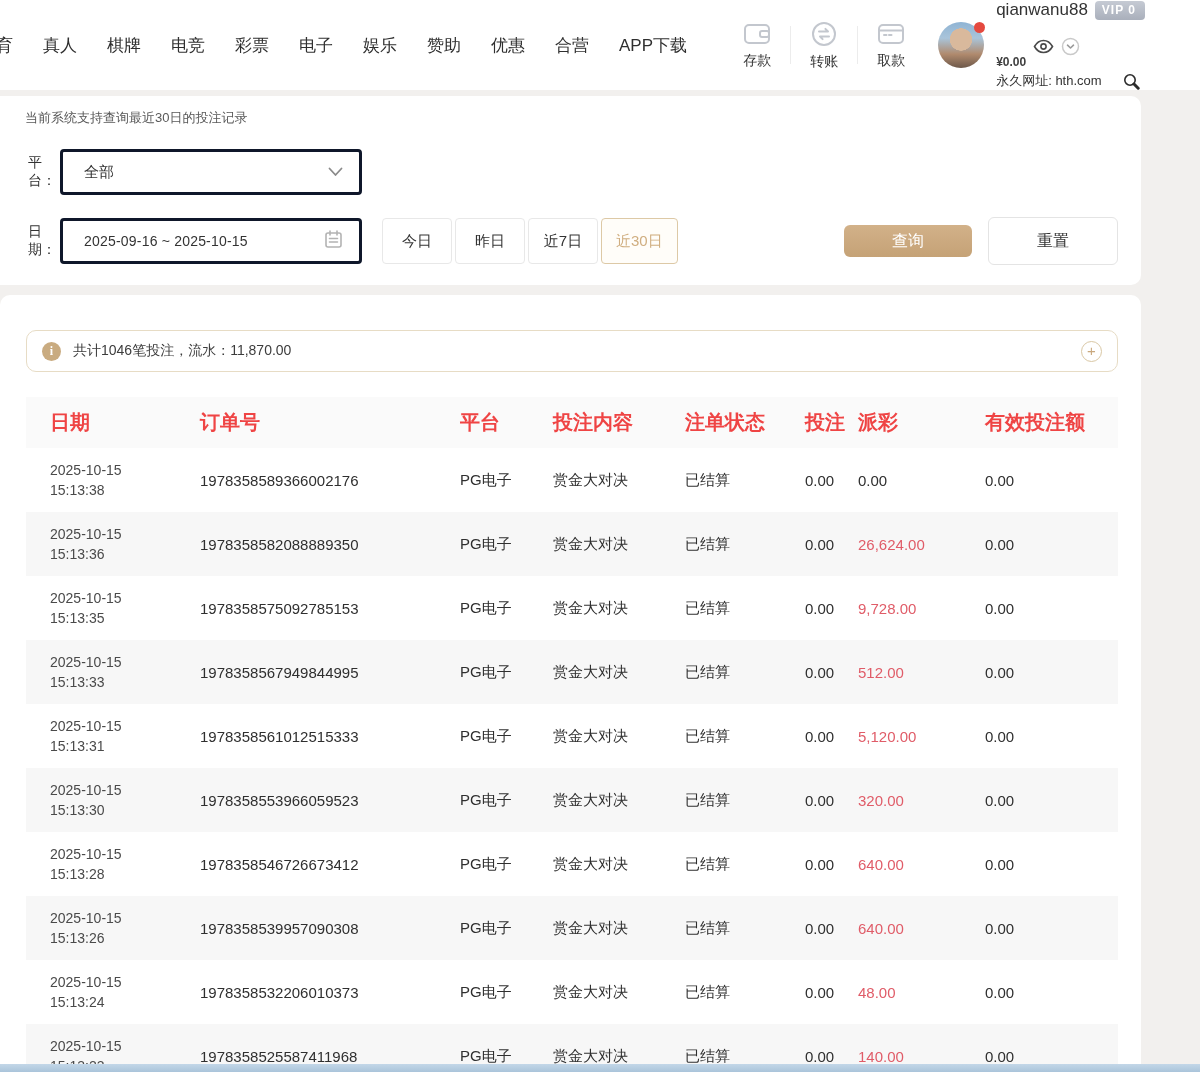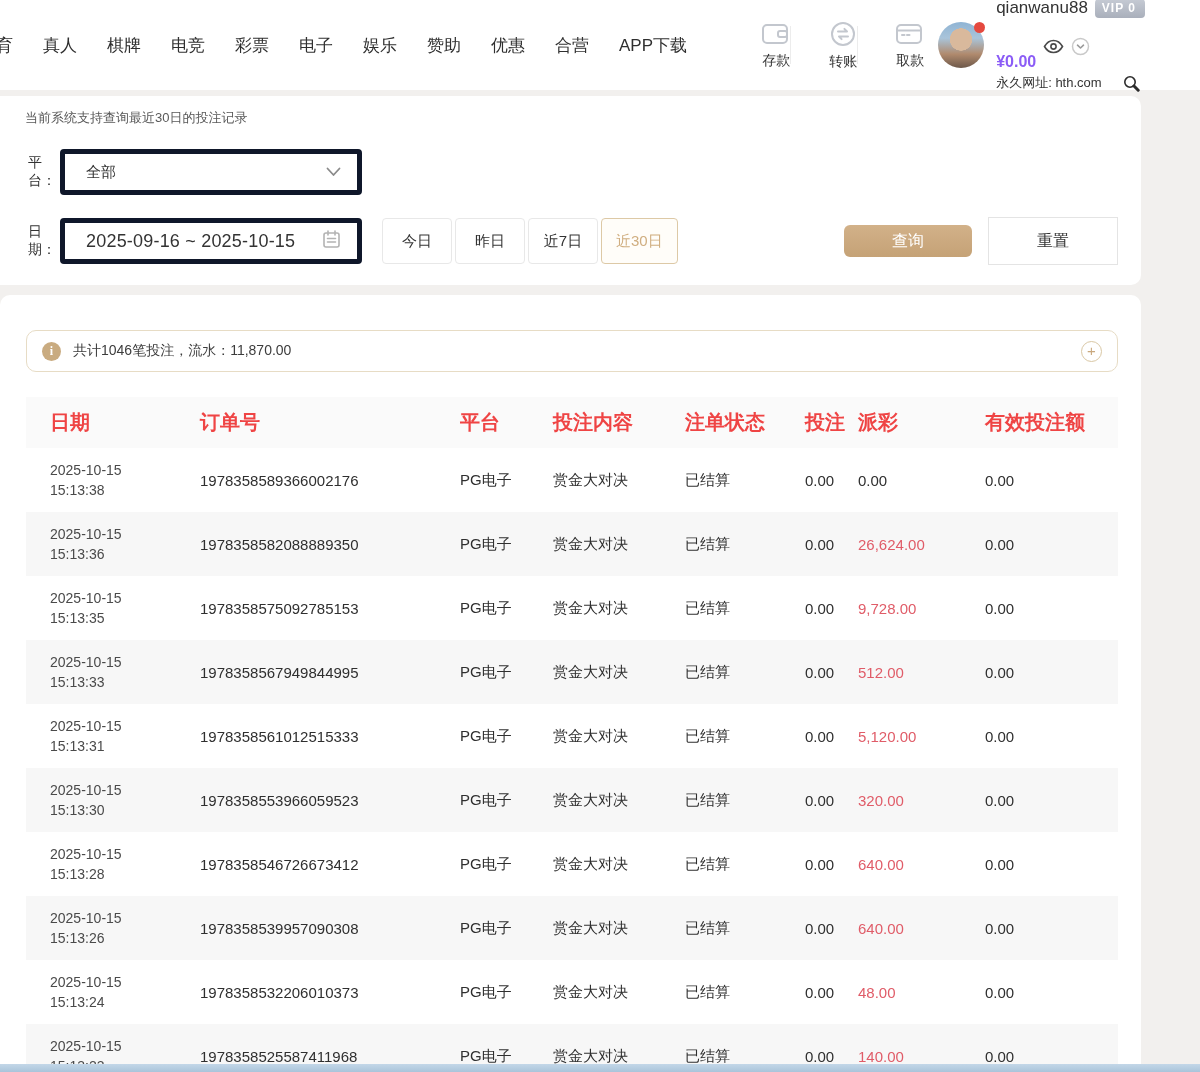--- a/index.html
+++ b/index.html
@@ -11,73 +11,73 @@
 
   
   .topnav {
     height:90px; background:#fff; display:flex; align-items:center;
     padding:0 55px 0 0; position:relative; z-index:2;
   }
   .nav-items { display:flex; align-items:center; gap:30px; font-size:17px; color:#2f2f2f; }
   .nav-partial { width:13px; overflow:hidden; direction:rtl; white-space:nowrap; }
   .nav-item { cursor:pointer; white-space:nowrap; }
   .nav-actions { margin-left:auto; display:flex; align-items:center; }
-  .action { display:flex; flex-direction:column; align-items:flex-end; width:66px; cursor:pointer; }
+  .action { display:flex; flex-direction:column; align-items:center; width:66px; cursor:pointer; }
   .action svg { display:block; }
   .action .alabel { font-size:14px; color:#333; margin-top:5px; }
   .vdiv { width:1px; height:38px; background:#ececec; }
   .avatar-wrap { position:relative; margin:0 12px 0 14px; }
   .avatar {
     width:46px; height:46px; border-radius:50%;
     background:
       radial-gradient(circle at 50% 38%, #d9b99c 0 30%, transparent 31%),
       linear-gradient(180deg,#8fb4d4 0%, #a9c4da 35%, #b08a6d 70%, #6d584a 100%);
   }
   .red-dot { position:absolute; top:0; right:-1px; width:11px; height:11px; border-radius:50%; background:#e4493f; }
   .user-block { display:flex; flex-direction:column; gap:3px; }
   .u-line { display:flex; align-items:center; gap:7px; }
   .u-name { font-size:17px; color:#333;text-align:center; }
   .vip-badge {
     font-size:12px; font-weight:bold; color:#fff;
     background:linear-gradient(180deg,#c6cbd4,#a9afbb); border-radius:4px;
     padding:2px 9px 3px 7px; letter-spacing:1px;
   }
-  .u-balance { font-size:16px; font-weight:bold; color:#8b5cf6;margin-top:32px; }
+  .u-balance { font-size:12px; font-weight:bold; color:#404040;margin-top:32px; }
   .u-site { font-size:13px; color:#333; }
   .icon-btn { display:flex; align-items:center; cursor:pointer; }
 
   
   .filter-card {
     margin:6px 59px 0 0; background:#fff; border-radius:0 10px 10px 0;
     padding:13px 23px 20px 0;
   }
   .notice { font-size:13px; color:#595959; padding-left:25px; }
   .frow { display:flex; align-items:center; margin-top:22px; }
   .flabel { font-size:14px; color:#333; padding-left:28px; width:60px; flex:none; }
   .select-box, .date-box {
-    width:302px; height:46px; border:5px solid #0f172a; border-radius:4px; background:#fff;
+    width:302px; height:46px; border:3px solid #0f172a; border-radius:4px; background:#fff;
     display:flex; align-items:center; padding:0 16px 0 21px; cursor:pointer; flex:none;
   }
   .select-box .val { font-size:15px; color:#333; }
   .select-box .spacer, .date-box .spacer { flex:1; }
-  .date-box .val { font-size:18px; color:#333; letter-spacing:.2px; }
+  .date-box .val { font-size:14px; color:#333; letter-spacing:.2px; }
   .quick-group { display:flex; gap:3px; margin-left:20px; }
   .qbtn {
     min-width:70px; height:46px; padding:12px 14px; background:#fff; border:1px solid #e8e8e8;
     border-radius:4px; font-size:15px; color:#333; display:flex; align-items:center;
     justify-content:center; cursor:pointer; font-family:inherit;
   }
   .qbtn.active { border-color:#ddc9a6; color:#d0ae80; background:#fffdf9; }
   .btn-query {
     margin-left:auto; width:128px; height:32px; border:none; border-radius:6px;
     background:linear-gradient(180deg,#d2b189,#c5a276); color:#fff; font-size:16px;
     cursor:pointer; font-family:inherit;
   }
   .btn-reset {
-    margin-left:16px; width:130px; height:48px; border:1px solid #e4e4e4; border-radius:0;
+    margin-left:16px; width:130px; height:48px; border:1px solid #e4e4e4; border-radius:6px;
     background:#fff; color:#333; font-size:16px; cursor:pointer; font-family:inherit;
   }
 
   .table-card {
     margin:10px 59px 0 0; background:#fff; border-radius:10px 10px 0 0;
     padding:35px 23px 0 26px; height:800px;
   }
   .summary-pill {
     height:42px; border:1px solid #e7dcc5; border-radius:10px;
     display:flex; align-items:center; padding:0 15px;

